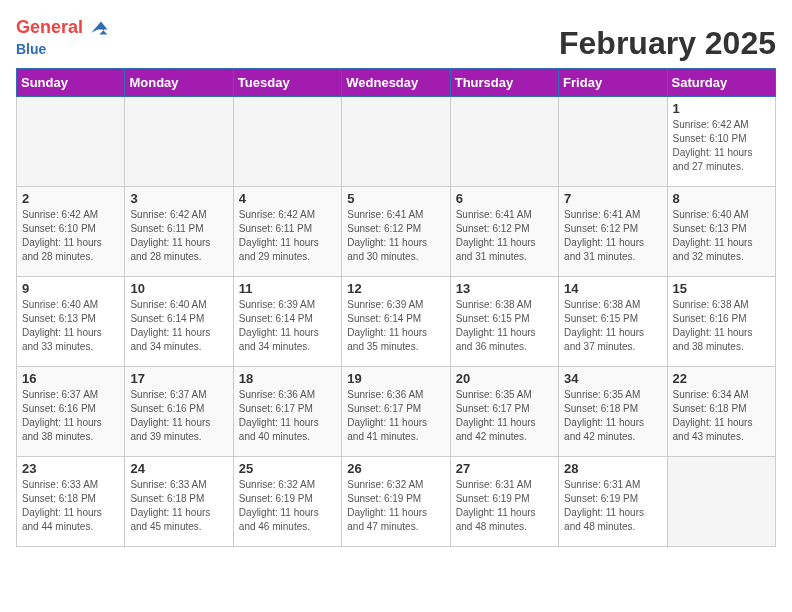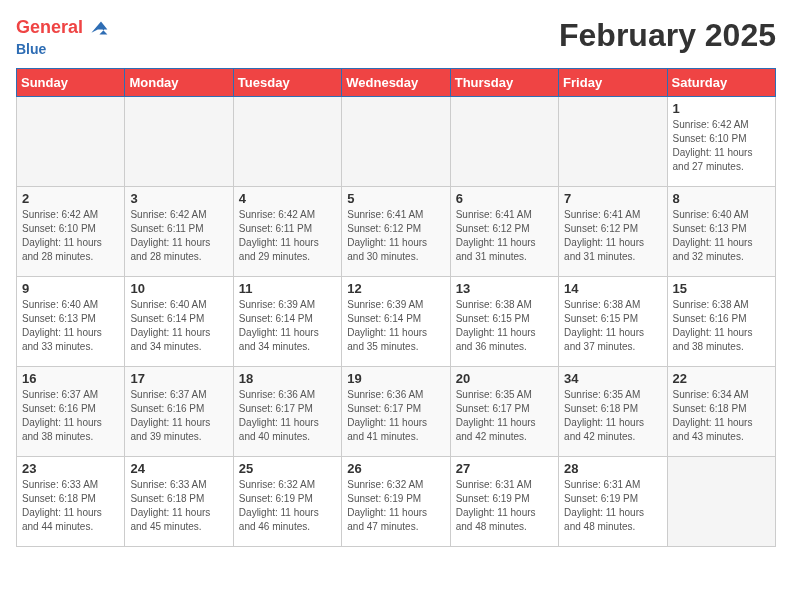--- a/index.html
+++ b/index.html
@@ -21,21 +21,20 @@
       color: #ef4444;
       line-height: 1.1;
     }
     .logo-icon {
       width: 24px;
       height: 24px;
       margin-left: 2px;
     }
     .title-section {
       text-align: right;
-      margin-bottom: 8px;
     }
     .calendar-title {
       font-size: 32px;
       font-weight: bold;
       color: #333;
     }
     .calendar-subtitle {
       font-size: 16px;
       color: #555;
     }
@@ -44,21 +43,21 @@
       justify-content: space-between;
       align-items: flex-end;
       margin-bottom: 6px;
     }
     table {
       width: 100%;
       border-collapse: collapse;
       table-layout: fixed;
     }
     thead th {
-      background-color: #ef4444;
+      background-color: #a21caf;
       color: #fff;
       font-size: 13px;
       padding: 6px 4px;
       text-align: left;
       border: 1px solid #2e6db4;
     }
     td {
       border: 1px solid #ccc;
       vertical-align: top;
       padding: 4px 5px;

